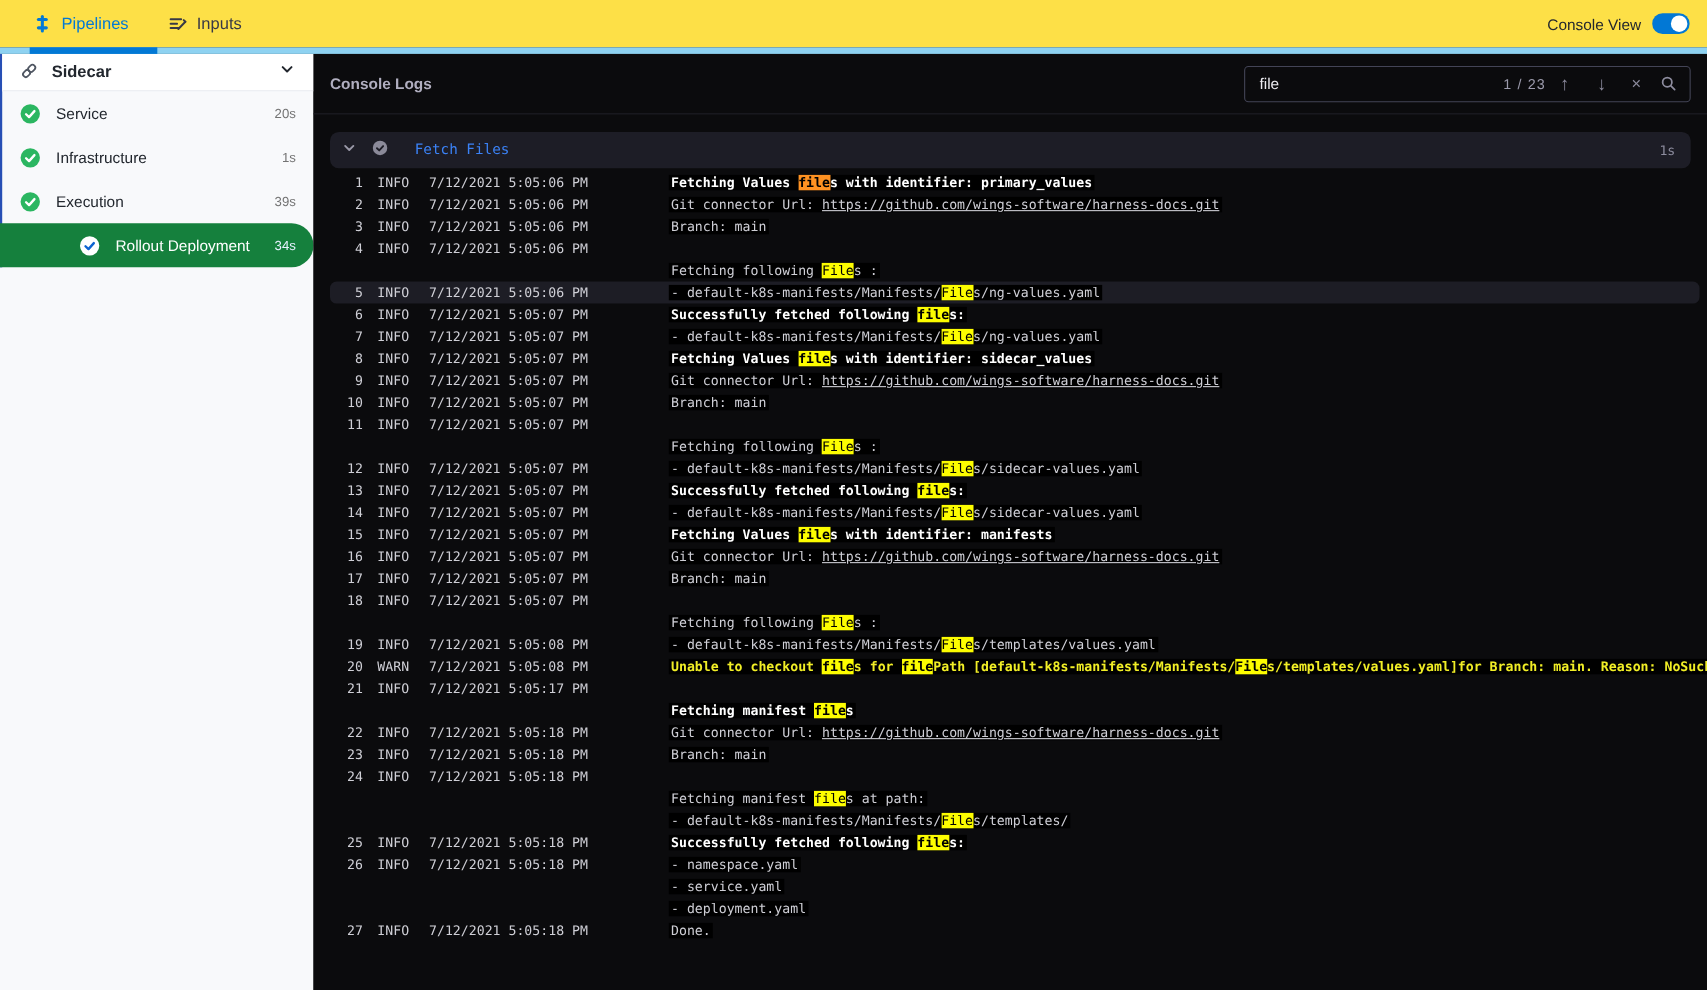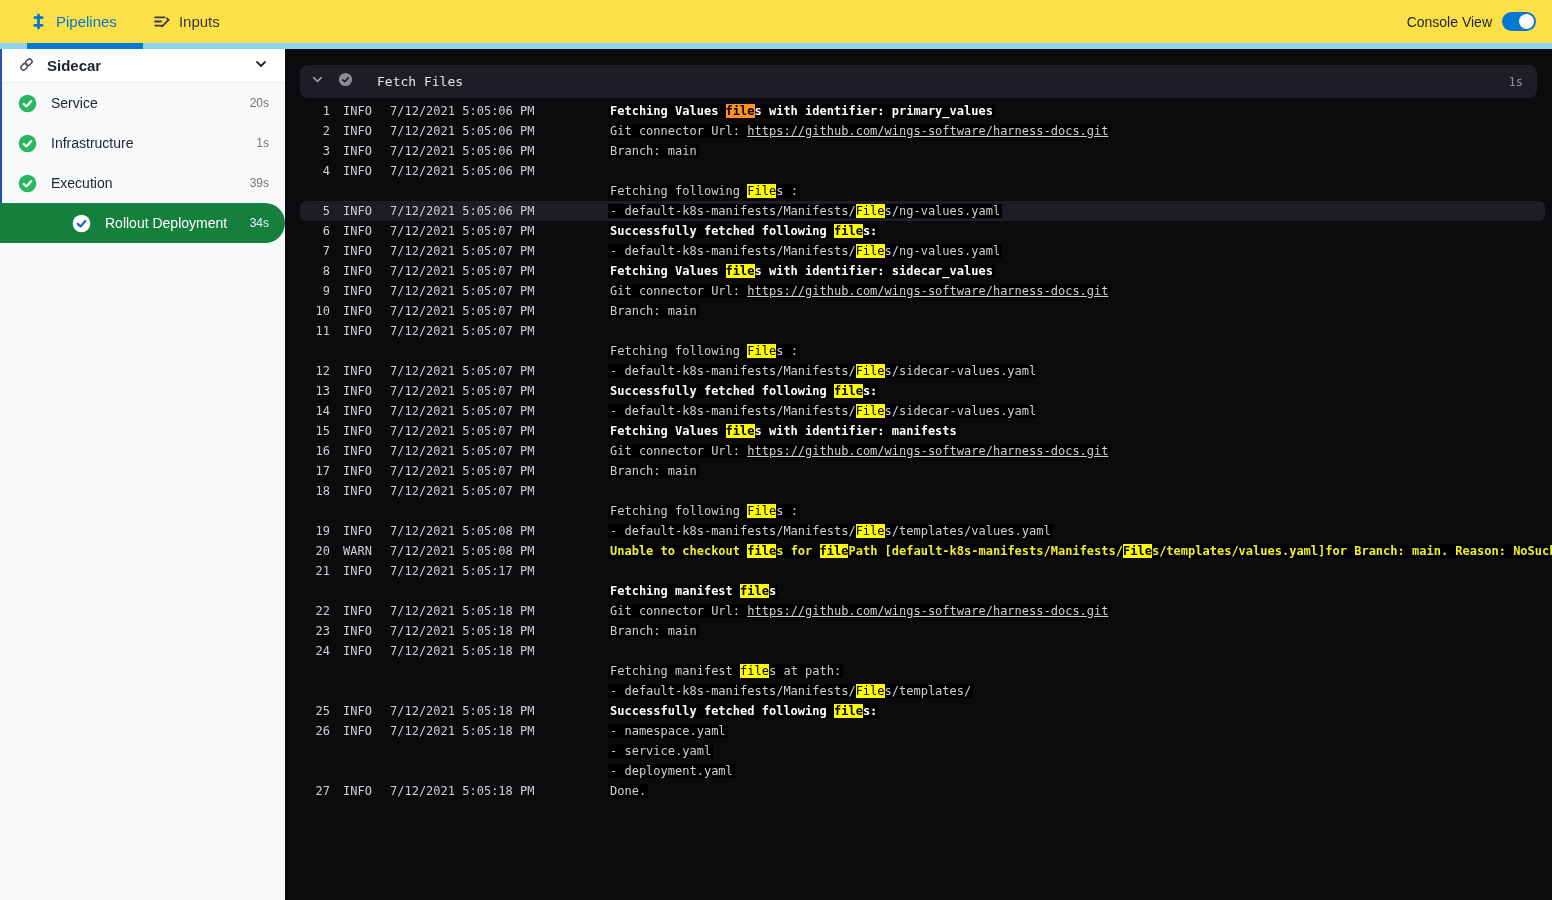--- a/index.html
+++ b/index.html
@@ -45,21 +45,21 @@
   .searchbox{margin-left:auto;width:382px;height:31px;border:1px solid #434456;border-radius:4px;
     display:flex;align-items:center;padding:0 11px;gap:13px;background:transparent;}
   .search-input{flex:1;background:transparent;border:none;outline:none;color:#ecebf0;
     font-size:14px;font-family:"Liberation Sans",sans-serif;min-width:0;}
   .search-counter{font-size:13px;color:#9b9aab;letter-spacing:1px;white-space:nowrap;}
   .sbtn{color:#8d8c9e;font-size:17px;line-height:1;cursor:pointer;display:inline-flex;align-items:center;}
 
   .section-header{margin:16px 15px 0 15px;height:33px;flex:none;background:#1d1d26;border-radius:8px;
     display:flex;align-items:center;padding:0 14px 0 10px;cursor:pointer;}
   .section-title{font-family:"DejaVu Sans Mono","Liberation Mono",monospace;font-size:13px;
-    color:#e5e5e5;margin-left:24px;}
+    color:#3b82f6;margin-left:24px;}
   .section-dur{margin-left:auto;font-family:"DejaVu Sans Mono","Liberation Mono",monospace;
     font-size:12px;color:#8d8c9e;}
   .section-header .chk{margin-left:13px;}
 
   
   .log{padding:3px 7px 0 15px;}
   .log-row{height:20px;display:flex;align-items:center;white-space:pre;
     font-family:"DejaVu Sans Mono","Liberation Mono",monospace;font-size:12px;color:#cfcfd6;}
   .log-row.sel{background:#1d1d25;border-radius:6px;}
   .c-num{width:30px;text-align:right;flex:none;}
@@ -174,20 +174,38 @@
               </svg>
             </span>
             <span class="label">Rollout Deployment</span>
             <span class="dur">34s</span>
           </div>
         </div>
     </div>
   </div>
 
   <div class="console">
+    <div class="console-header">
+      <span class="console-title">Console Logs</span>
+      <div class="searchbox">
+        <input class="search-input" value="file" style="">
+        <span class="search-counter">1 / 23</span>
+        <span class="sbtn">↑</span>
+        <span class="sbtn" style="margin-left:12px">↓</span>
+        <span class="sbtn" style="margin-left:10px;font-size:15px">×</span>
+        <span class="sbtn" style="margin-left:4px">
+          <svg viewBox="0 0 16 16" width="16" height="16">
+              <g stroke="#8d8c9e" stroke-width="1.6" fill="none" stroke-linecap="round">
+                <circle cx="6.7" cy="6.7" r="4.2"></circle>
+                <path d="M10 10l3.4 3.4"></path>
+              </g>
+            </svg>
+        </span>
+      </div>
+    </div>
 
     <div class="section-header">
       <span>
         <svg viewBox="0 0 16 16" width="15" height="15">
             <polyline points="4,6 8,10 12,6" stroke="#9a99a8" stroke-width="1.8" fill="none" stroke-linecap="round" stroke-linejoin="round"></polyline>
           </svg>
       </span>
       <span class="chk">
         <svg viewBox="0 0 16 16" width="15" height="15">
             <circle cx="8" cy="8" r="7" fill="#8b8a99"></circle>

